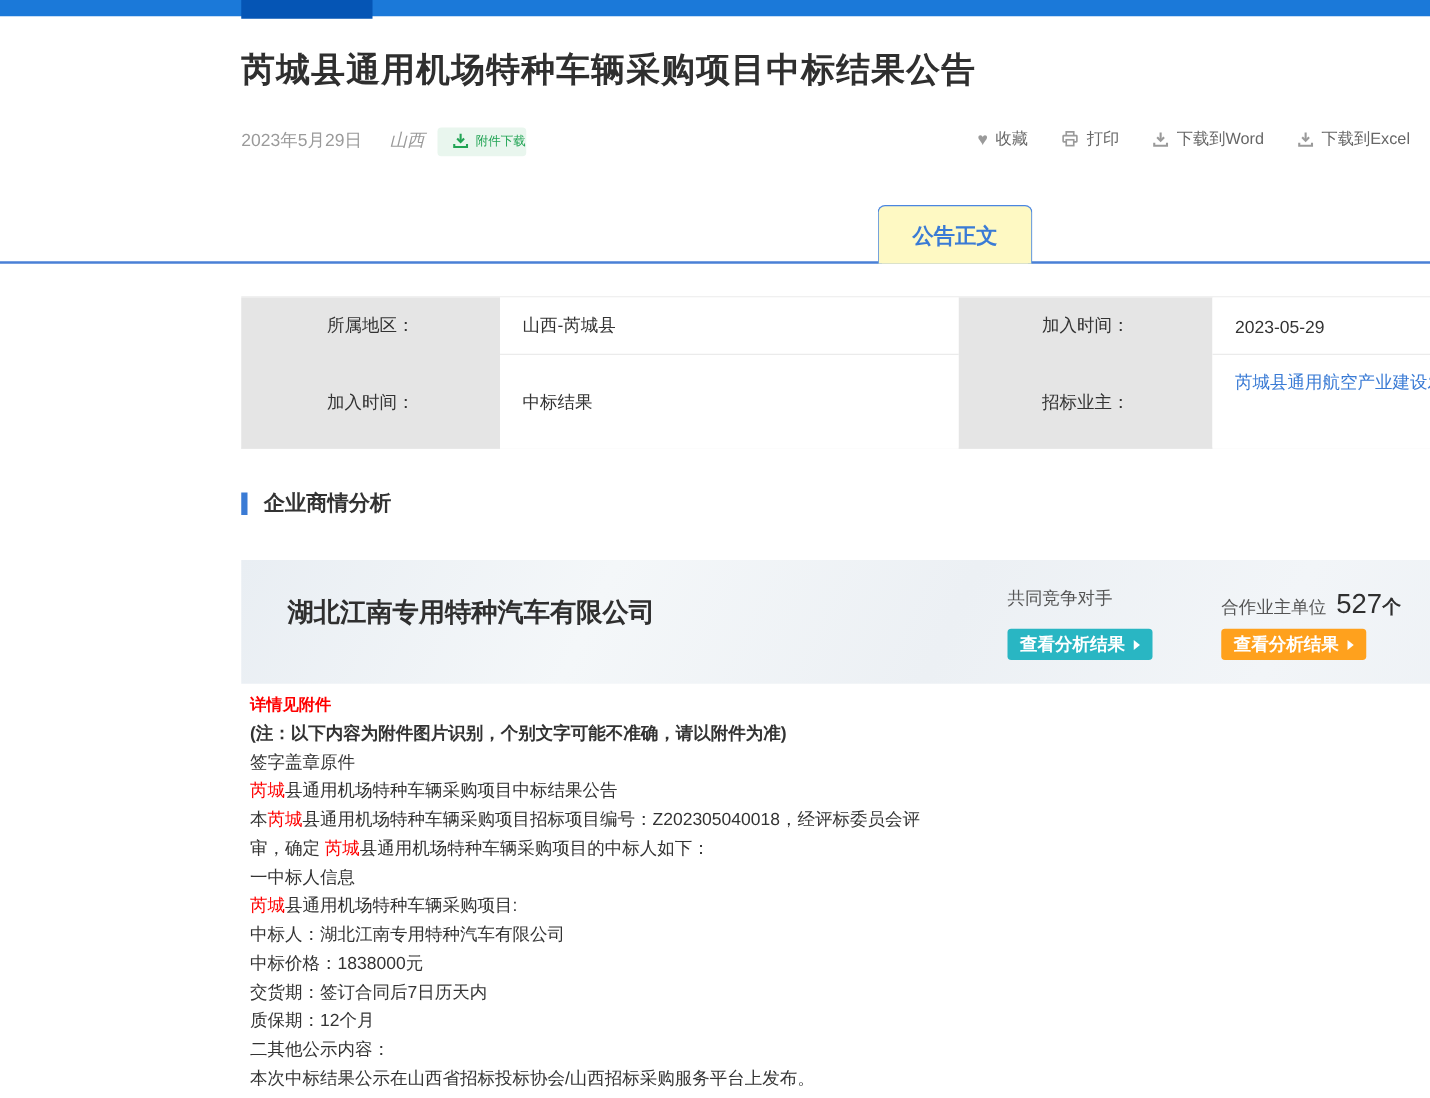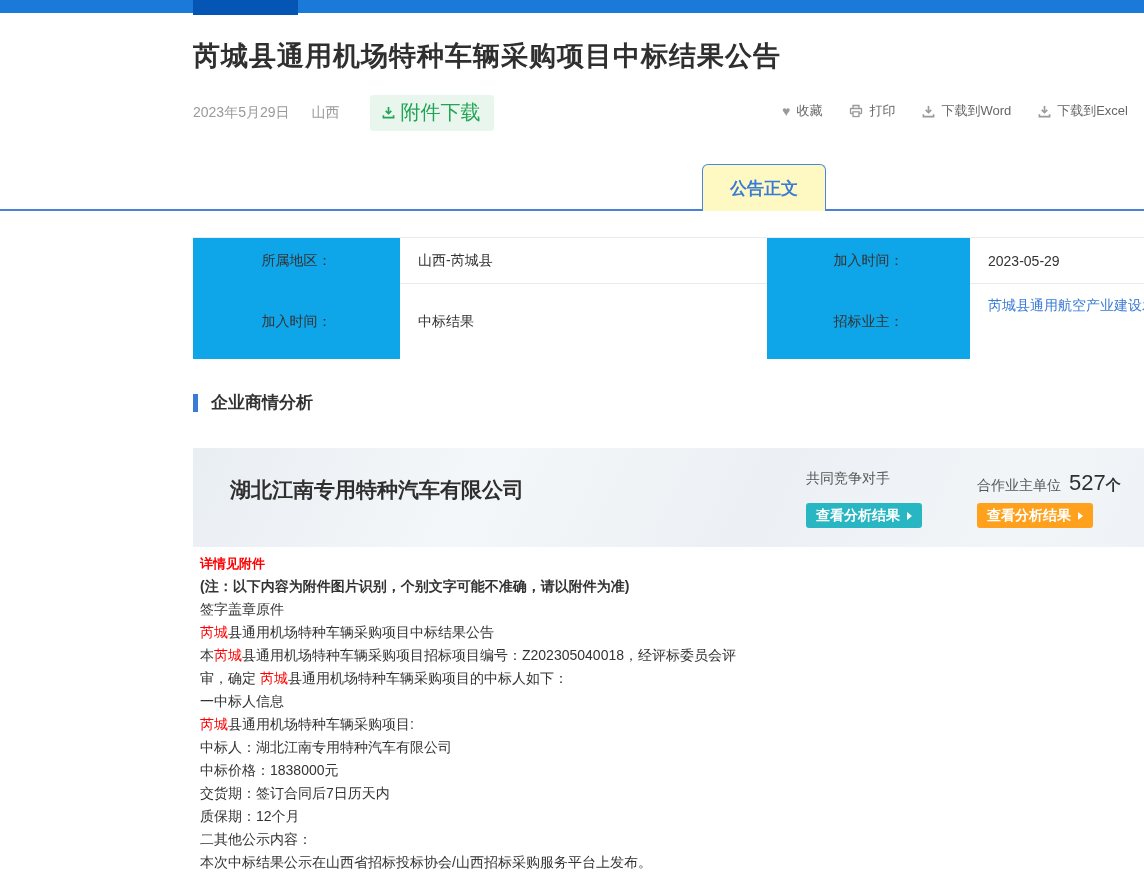--- a/index.html
+++ b/index.html
@@ -8,36 +8,36 @@
   #page { position:relative; width:1144px; height:878px; overflow:hidden; background:#fff; margin:0 auto; }
 
   
   .topbar { position:absolute; top:0; left:0; width:1144px; height:13px; background:#1b79d9; }
   .topbar-seg { position:absolute; top:0; left:193px; width:105px; height:15px; background:#0555b5; }
 
   
   .page-title { position:absolute; left:193px; top:38px; font-size:27px; font-weight:700; color:#2f2f2f; letter-spacing:1px; white-space:nowrap; }
   .meta-row { position:absolute; left:193px; top:100px; height:26px; display:flex; align-items:center; font-size:14px; color:#9a9a9a; }
   .meta-date { margin-right:22px;text-align:right; }
-  .meta-region { margin-right:30px; }
-  .attach-btn { display:flex; align-items:center; gap:6px; background:#e9f6ee; color:#22a455; font-size:20px; padding:4px 13px 5px 12px; border-radius:3px; cursor:pointer; }
+  .meta-region { margin-right:10px;font-style:italic; }
+  .attach-btn { display:flex; align-items:center; gap:6px; background:#e9f6ee; color:#22a455; font-size:10px; padding:4px 0 5px 12px; border-radius:3px; cursor:pointer; }
   .attach-btn svg { display:block; }
 
   .actions-row { position:absolute; right:16px; top:102px; display:flex; align-items:center; gap:27px; font-size:13px; color:#666; }
   .action-item { display:flex; align-items:center; gap:6px; cursor:pointer; }
   .action-item .glyph { color:#9a9a9a; font-size:14px; line-height:1; }
   .action-item svg { display:block; }
 
   
   .tab-line { position:absolute; left:0; top:209px; width:1144px; height:2px; background:#4a80d6; }
   .tab { position:absolute; left:702px; top:164px; width:124px; height:47px; background:#fef9c3; border:1px solid #4a86e0; border-bottom:none; border-radius:6px 6px 0 0; z-index:2; display:flex; align-items:center; justify-content:center; font-size:17px; font-weight:700; color:#3a7bd5; cursor:pointer; }
 
   
   .info-table { position:absolute; left:193px; top:237px; width:951px; height:122px; border-top:1px solid #ebebeb; border-bottom:1px solid #ebebeb; display:grid; grid-template-columns:207px 367px 203px 1fr; grid-template-rows:46px 75px; font-size:14px; }
-  .cell-label { background:#0ea5e9; display:flex; align-items:center; justify-content:center; color:#333; }
+  .cell-label { background:#e5e5e5; display:flex; align-items:center; justify-content:center; color:#333; }
   .cell-value { background:#fff; display:flex; align-items:center; padding-left:18px; color:#333; }
   .cell-bb { border-bottom:1px solid #ebebeb; }
   .cell-value.top { align-items:flex-start; padding-top:13px; }
   .owner-link { color:#3a7bd5; white-space:nowrap; overflow:hidden; cursor:pointer; text-decoration:none; }
 
   
   .section-head { position:absolute; left:193px; top:391px; display:flex; align-items:center; }
   .section-accent { width:5px; height:18px; background:#3a7bd5; margin-right:13px; }
   .section-title { font-size:17px; font-weight:700; color:#333; }
 

